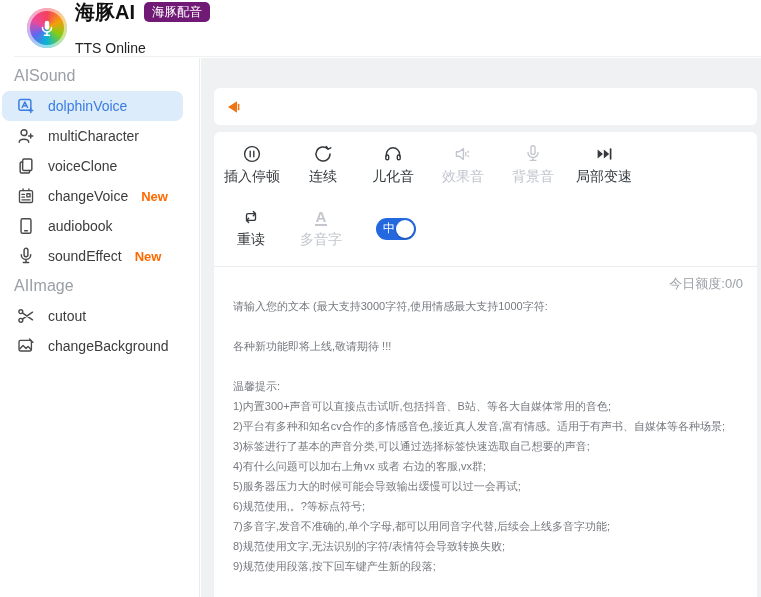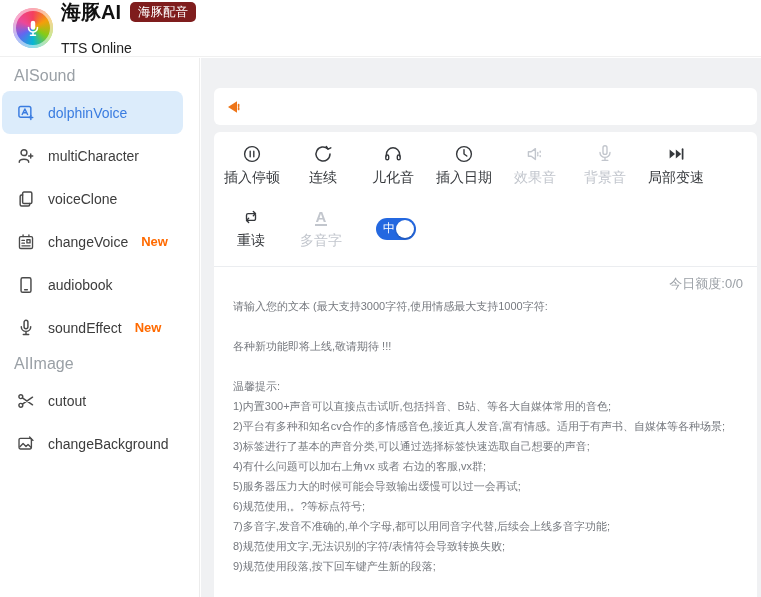--- a/index.html
+++ b/index.html
@@ -1,58 +1,58 @@
 <!DOCTYPE html>
 <html><head>
 <meta charset="utf-8">
 <style>
   html,body{margin:0;padding:0;background:#fff;}
   .app{position:relative;width:761px;height:597px;overflow:hidden;background:#fff;
        font-family:"Liberation Sans","DejaVu Sans",sans-serif;color:#333;}
   svg{display:block;}
 
   
-  .header{position:absolute;top:0;left:0;right:0;height:57px;background:#fff;
+  .header{position:absolute;top:0;left:14px;right:0;height:57px;background:#fff;
           border-bottom:1px solid #f0f0f0;display:flex;align-items:center;padding-left:13px;box-sizing:border-box;}
   .logo{width:40px;height:40px;border-radius:50%;flex:0 0 auto;
         background:conic-gradient(#f43f5e,#f59e0b,#84cc16,#06b6d4,#6366f1,#ec4899,#f43f5e);
         display:flex;align-items:center;justify-content:center;box-shadow:inset 0 0 0 3px rgba(255,255,255,.55);}
   .title-block{margin-left:8px;}
   .title-row{display:flex;align-items:center;gap:9px;}
   .app-title{font-size:20px;font-weight:bold;color:#111;line-height:22px;}
-  .app-badge{background:#7f1d1d;color:#fff;font-size:12.5px;padding:3px 8px;border-radius:5px;line-height:14px;}
+  .app-badge{background:#701a75;color:#fff;font-size:12.5px;padding:3px 8px;border-radius:5px;line-height:14px;}
   .app-subtitle{font-size:14px;color:#222;margin-top:17px;}
 
   
   .sidebar{position:absolute;top:58px;left:0;bottom:0;width:200px;background:#fff;
            border-right:1px solid #ececec;box-sizing:border-box;padding-top:3px;}
   .section-label{height:30px;line-height:30px;padding:0 14px;font-size:16px;color:#9aa0a6;}
   .section-label.second{margin-top:0;}
-  .side-item{height:43px;display:flex;align-items:center;gap:13px;padding-left:15px;
+  .side-item{height:30px;display:flex;align-items:center;gap:13px;padding-left:15px;
              margin:0 16px 0 2px;font-size:14px;color:#3c3c3c;border-radius:8px;cursor:pointer;}
   .side-item .si-icon{width:18px;height:18px;color:#4a4a4a;display:flex;align-items:center;justify-content:center;flex:0 0 auto;}
   .side-item.active{background:#dcecfb;color:#3a7ce0;}
   .side-item.active .si-icon{color:#3a7ce0;}
   .new-badge{color:#ff6a00;font-weight:bold;font-size:13px;text-align:right;}
   .tt-glyph{font-size:14px;font-weight:bold;color:#4a4a4a;font-family:"Liberation Serif","DejaVu Serif",serif;}
 
   
   .main{position:absolute;top:58px;left:201px;right:0;bottom:0;background:#f0f1f3;}
   .speaker-bar{position:absolute;left:13px;right:4px;top:30px;height:37px;background:#fff;border-radius:6px;
                display:flex;align-items:center;padding-left:11px;box-sizing:border-box;cursor:pointer;}
   .work-panel{position:absolute;left:13px;right:4px;top:74px;bottom:0;background:#fff;
               border-radius:6px 6px 0 0;box-sizing:border-box;display:flex;flex-direction:column;}
 
   .toolbar{display:flex;align-items:center;}
   .toolbar.row1{padding:8px 0 0 6px;gap:8px;}
   .toolbar.row2{padding:12px 0 12px 6px;gap:8px;}
   .tbtn{min-width:62px;display:flex;flex-direction:column;align-items:center;gap:5px;
         background:none;border:none;padding:4px 4px 6px;font:inherit;cursor:pointer;color:#35383c;}
   .tbtn .ticon{width:20px;height:20px;display:flex;align-items:center;justify-content:center;}
-  .tbtn .tlabel{font-size:14px;line-height:16px;white-space:nowrap;}
+  .tbtn .tlabel{font-size:14px;line-height:16px;white-space:nowrap;font-family:Liberation Mono, monospace;}
   .tbtn.disabled{color:#c2c6cd;cursor:default;}
   .a-glyph{font-size:15px;font-weight:bold;border-bottom:2px solid currentColor;line-height:15px;padding:0 1px;}
 
   .toggle{margin-left:16px;width:40px;height:22px;border-radius:11px;background:#2468e0;position:relative;
           display:flex;align-items:center;padding-left:7px;box-sizing:border-box;color:#fff;font-size:12px;cursor:pointer;}
   .toggle .knob{position:absolute;right:2px;top:2px;width:18px;height:18px;border-radius:50%;background:#fff;
                 box-shadow:0 1px 2px rgba(0,0,0,.25);}
 
   .divider{height:1px;background:#ebedf0;flex:0 0 auto;}
   .editor{flex:1;padding:8px 14px 4px 19px;overflow:hidden;cursor:text;}
@@ -209,29 +209,20 @@
         </button>
         <button class="tbtn">
           <span class="ticon">
             <svg width="20" height="20" viewBox="0 0 20 20" fill="none" stroke="currentColor" stroke-width="1.4" stroke-linecap="round" stroke-linejoin="round">
               <path d="M3.4 12 V10.4 a6.6 6.6 0 0 1 13.2 0 V12"></path>
               <rect x="2.8" y="11" width="2.9" height="4.8" rx="1.4"></rect>
               <rect x="14.3" y="11" width="2.9" height="4.8" rx="1.4"></rect>
             </svg>
           </span>
           <span class="tlabel">儿化音</span>
-        </button>
-        <button class="tbtn">
-          <span class="ticon">
-            <svg width="20" height="20" viewBox="0 0 20 20" fill="none" stroke="currentColor" stroke-width="1.4" stroke-linecap="round" stroke-linejoin="round">
-              <circle cx="10" cy="10" r="7.4"></circle>
-                <path d="M10 5.6 V10 l2.8 2"></path>
-            </svg>
-          </span>
-          <span class="tlabel">插入日期</span>
         </button>
         <button class="tbtn disabled">
           <span class="ticon">
             <svg width="20" height="20" viewBox="0 0 20 20" fill="none" stroke="currentColor" stroke-width="1.4" stroke-linecap="round" stroke-linejoin="round">
               <path d="M3.4 7.8 v4.4 h2.8 L10.4 15.4 V4.6 L6.2 7.8 z"></path>
               <path d="M12.8 8.4 v1 M12.8 10.8 v1 M15.2 7.2 v1 M15.2 11.6 v1"></path>
             </svg>
           </span>
           <span class="tlabel">效果音</span>
         </button>

